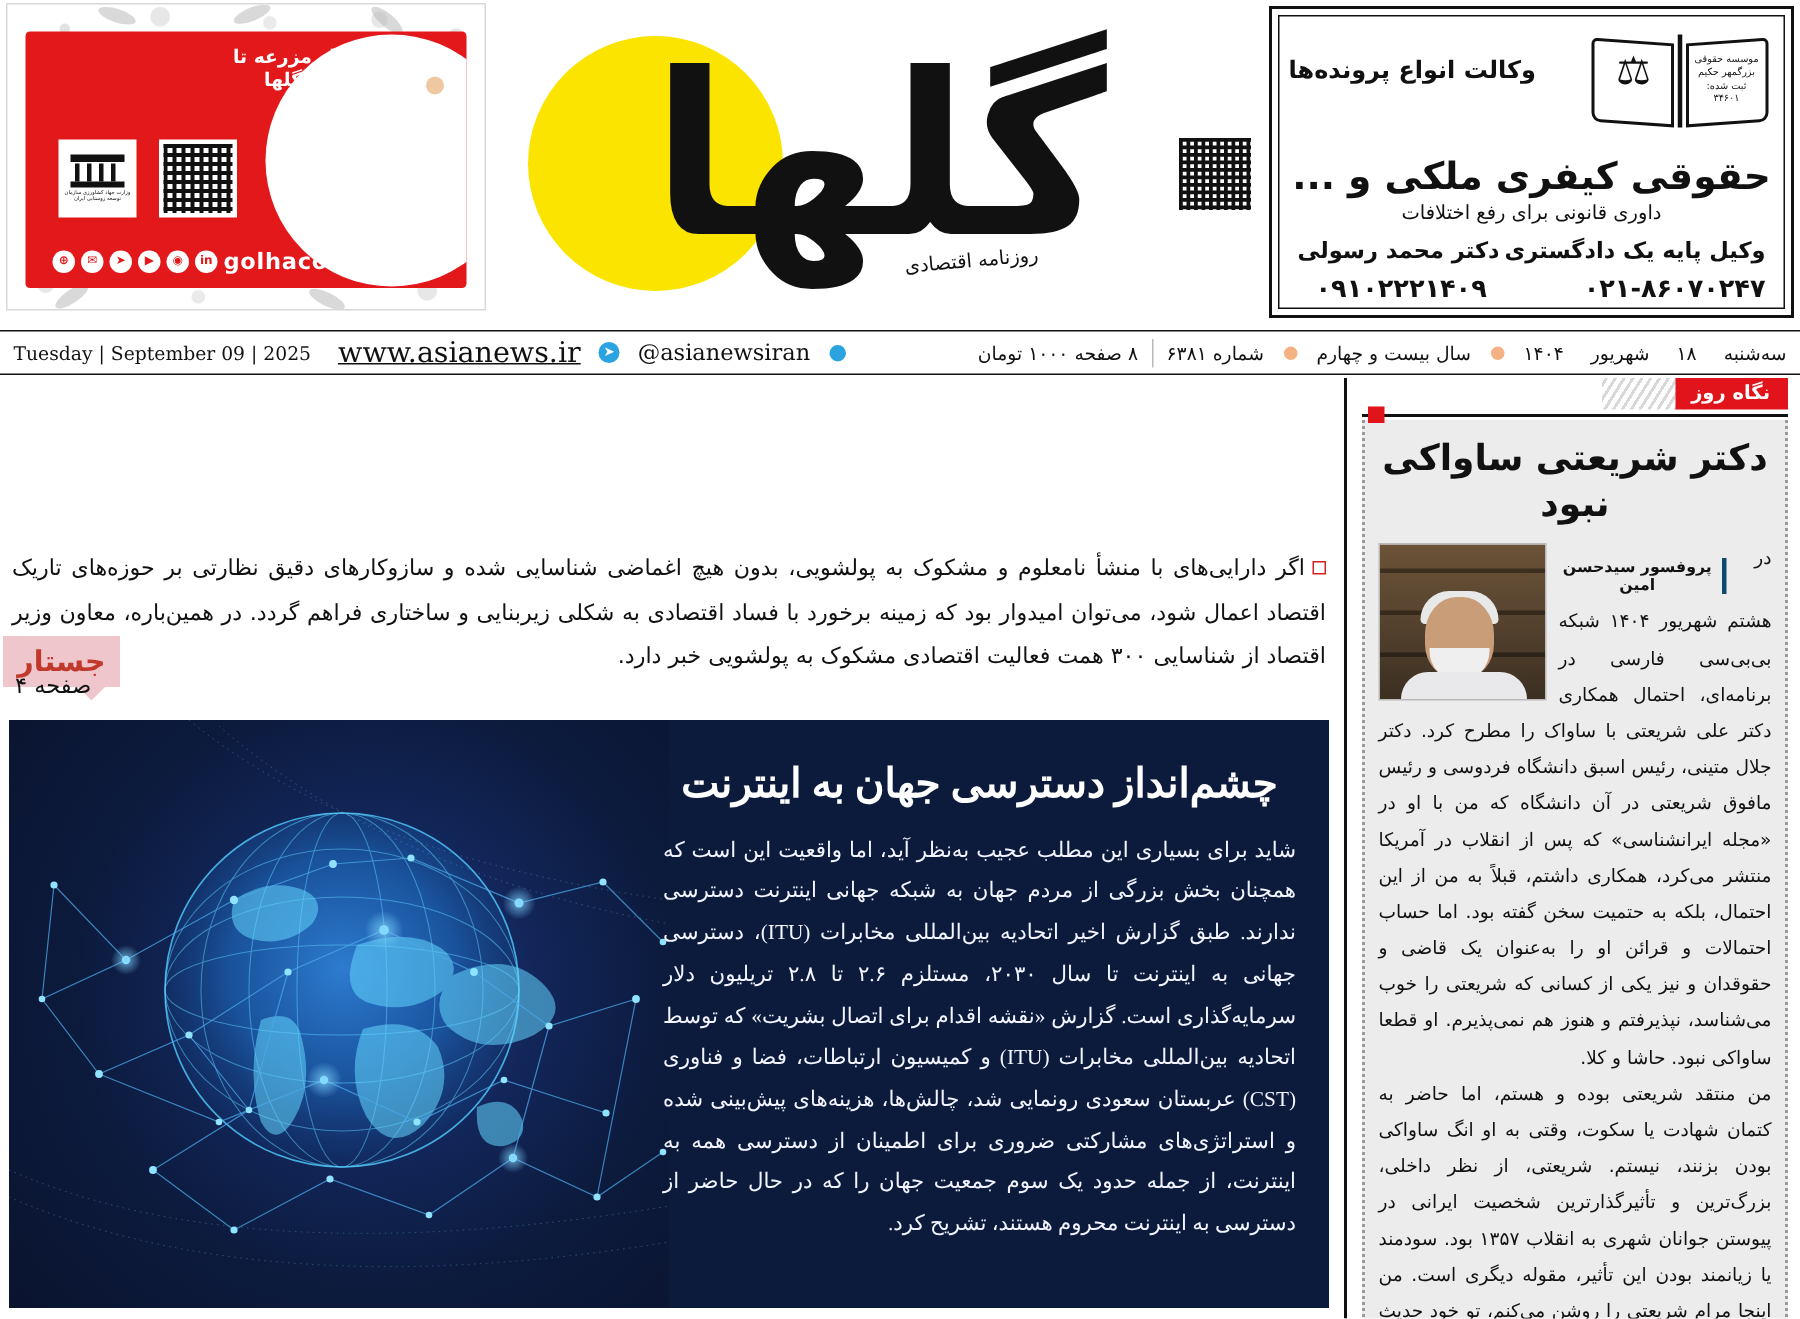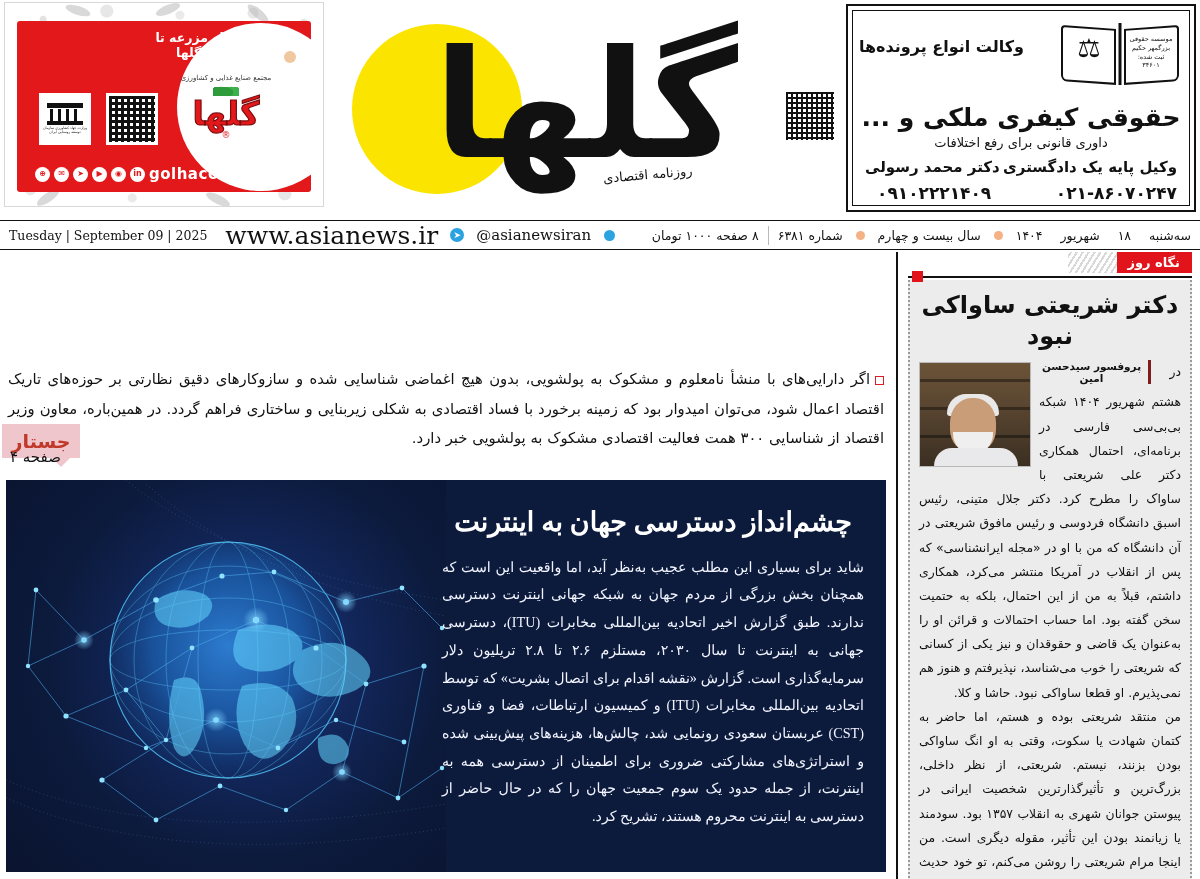--- a/index.html
+++ b/index.html
@@ -228,21 +228,21 @@
   #infobar .cell { padding: 0 9px; white-space: nowrap; }
   #infobar .sep {
     width: 1px; height: 19px; background: #b9b9b9;
   }
   .dotmark {
     display: inline-block; width: 9px; height: 9px; border-radius: 50%;
     background: #f4b183; vertical-align: middle; margin: 0 4px;
   }
   #infobar .ltr { direction: ltr; font-family: "DejaVu Serif", serif; }
   #infobar .site {
-    font-size: 25px; font-family: "DejaVu Serif", serif; direction: ltr;
+    font-size: 19px; font-family: "DejaVu Serif", serif; direction: ltr; text-decoration: underline;
   }
   #infobar .handle { font-size: 15px; direction: ltr; font-family: "DejaVu Serif", serif; }
   .tg-icon {
     display: inline-block; width: 14px; height: 14px; border-radius: 50%;
     background: #2aa3e0; color: #fff; font-size: 9px; line-height: 14px;
     text-align: center; vertical-align: middle; margin: 0 3px;
   }
   .verify-icon {
     display: inline-block; width: 11px; height: 11px; border-radius: 50%;
     background: #2aa3e0; vertical-align: middle; margin: 0 4px;
@@ -385,23 +385,23 @@
     background: #efefef;
   }
   #author-photo .shirt {
     position: absolute; left: 14px; bottom: 0;
     width: 84px; height: 18px; border-radius: 20px 20px 0 0;
     background: #e9e9ec;
   }
   #author-name {
     clear: none; float: left; width: 112px;
     font-size: 10.5px; font-weight: bold; color: #111;
-    direction: rtl; text-align: center; margin: 0 8px 6px 0;
+    direction: rtl; text-align: center; margin: 12px 8px 6px 0;
     padding-right: 4px;
-    border-right: 3px solid #7f1d1d;
+    border-right: 3px solid #0c4a6e;
   }
   .clearfix::after { content: ""; display: block; clear: both; }
 </style>
 </head>
 <body>
 
 <div id="page">
 
   <div id="topband">
 
@@ -412,26 +412,20 @@
         <div class="leaf" style="left:240px;top:6px;transform:rotate(40deg);"></div>
         <div class="leaf" style="left:30px;bottom:4px;transform:rotate(-34deg);"></div>
         <div class="leaf" style="left:200px;bottom:2px;transform:rotate(26deg);"></div>
       </div>
 
       <div id="ad-red">
         <div id="ad-white-circle"></div>
 
         <div id="ad-slogan">یک قرن از مزرعه تا سفره با گلها</div>
 
-        <div id="ad-brand">
-          <div class="sub">مجتمع صنایع غذایی و کشاورزی</div>
-          <div class="leafmark"></div>
-          <div class="mainword">گلها</div>
-          <div class="reg">®</div>
-        </div>
 
         <div id="ad-chef">
           <svg viewBox="0 0 30 34" width="30" height="34">
             <ellipse cx="15" cy="8" rx="9" ry="6" fill="#fff"></ellipse>
             <rect x="8" y="11" width="14" height="4" fill="#fff"></rect>
             <circle cx="15" cy="20" r="6" fill="#f0c8a0"></circle>
             <path d="M7 34 q8 -10 16 0 z" fill="#fff"></path>
           </svg>
         </div>
 

